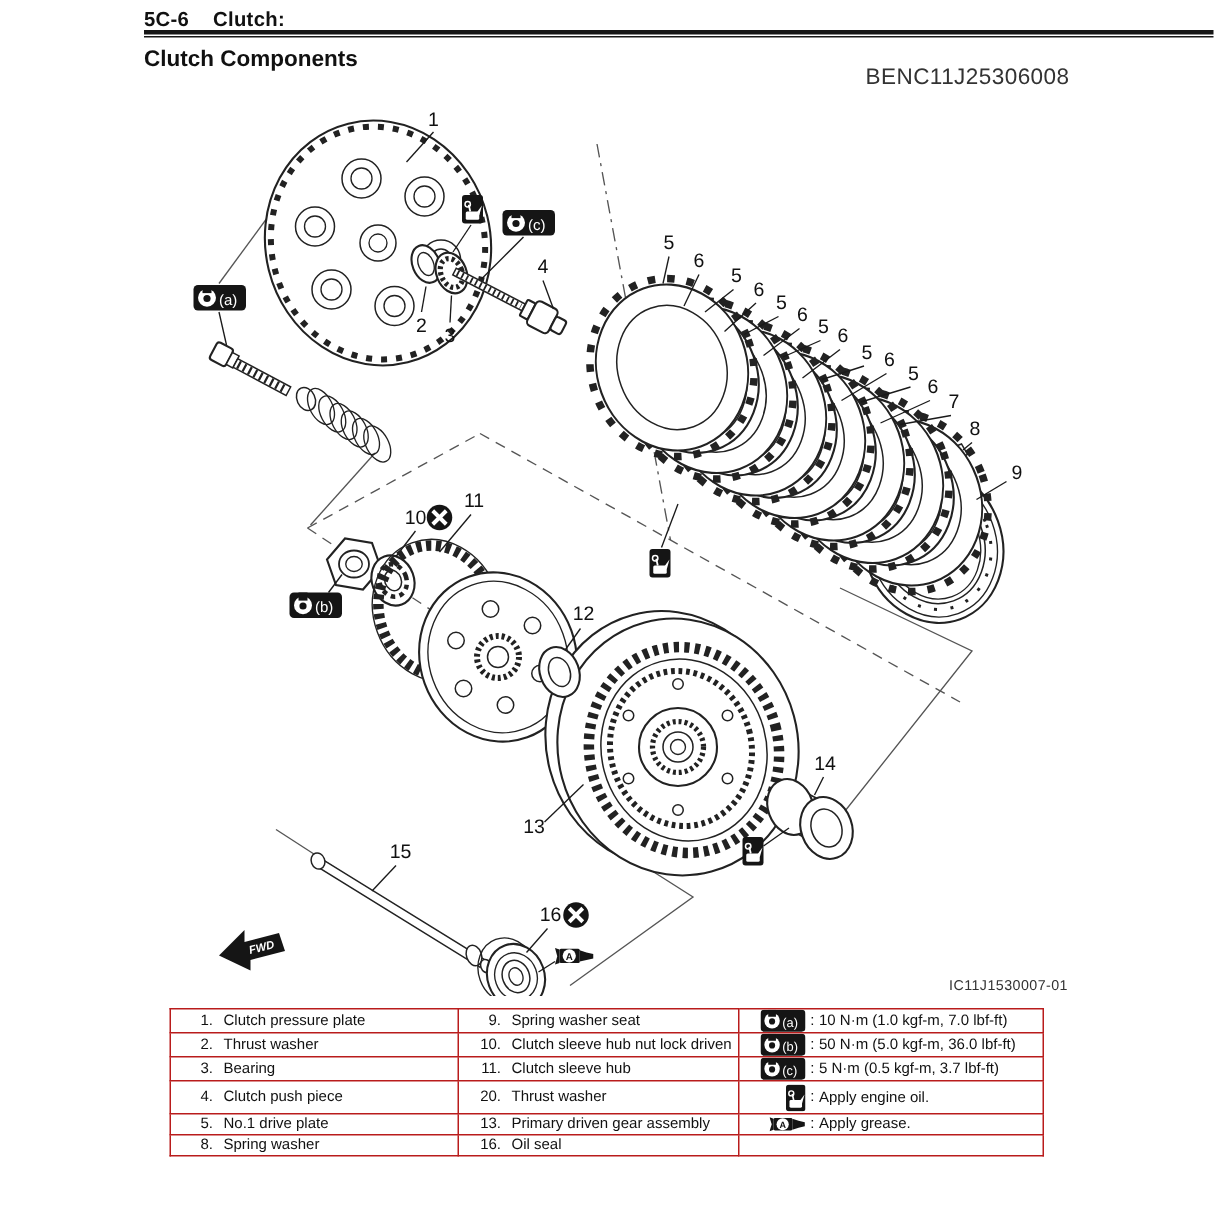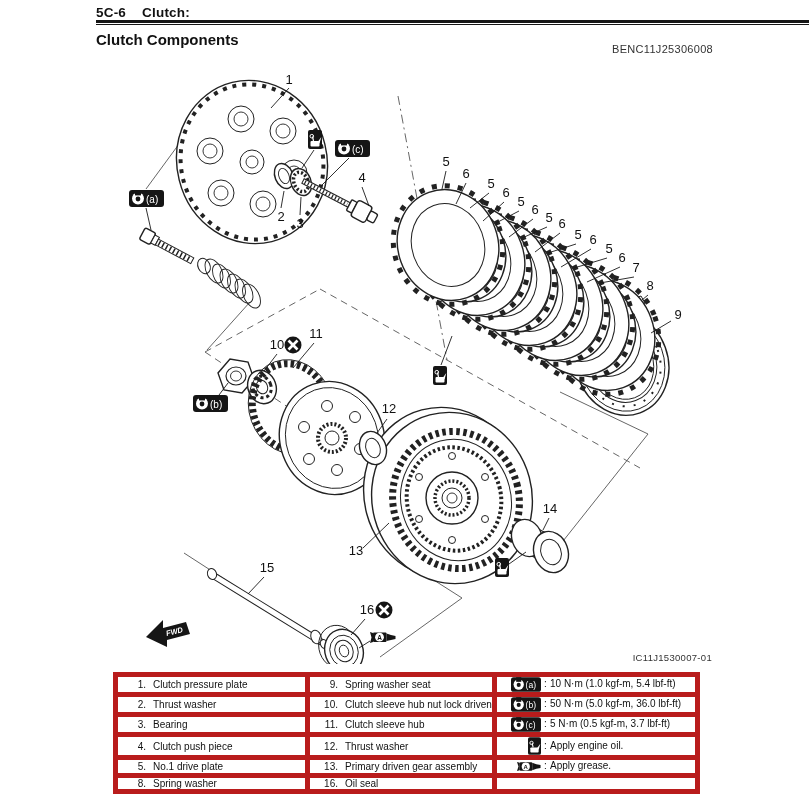--- a/index.html
+++ b/index.html
@@ -3,40 +3,40 @@
 <meta charset="utf-8">
 <style>
   *{margin:0;padding:0;box-sizing:border-box}
   html,body{background:#fff}
   body{width:809px;height:809px;font-family:"Liberation Sans",sans-serif;color:#111;position:relative;overflow:hidden}
   .page{position:relative;width:809px;height:579px;background:#fff}
   .hdr{position:absolute;left:96px;top:5px;font-size:13.5px;font-weight:bold;letter-spacing:.2px;white-space:nowrap}
   .hdr .sec{margin-right:16px}
   .rule{position:absolute;left:96px;width:713px;top:20px;height:5px;border-top:3px solid #161616;border-bottom:1px solid #161616}
   .h1{position:absolute;left:96px;top:31px;font-size:15px;font-weight:bold}
-  .doc-code{position:absolute;right:96px;top:43px;font-size:11px;color:#333;letter-spacing:.3px}
+  .doc-code{position:absolute;right:96px;top:43px;font-size:15px;color:#333;letter-spacing:.3px}
   .fig-code{position:absolute;right:97px;top:652px;font-size:9.5px;color:#333;letter-spacing:.3px}
   svg.diagram{position:absolute;left:0;top:60px}
   
   .fw{fill:#fff;stroke:#222;stroke-width:1.4}
   .fw2{fill:#fff;stroke:#222;stroke-width:1}
   .ln{fill:none;stroke:#222;stroke-width:1.2}
   .ln2{fill:none;stroke:#222;stroke-width:.9}
   .teeth{fill:none;stroke:#222}
   .ldr{stroke:#1a1a1a;stroke-width:.9;fill:none}
   .cons{stroke:#555;stroke-width:.9;fill:none}
   .dsh{stroke:#555;stroke-width:.9;fill:none;stroke-dasharray:7 5}
   .dshdot{stroke:#555;stroke-width:.9;fill:none;stroke-dasharray:9 4 2 4}
   .co{font-size:13px;fill:#111;text-anchor:middle}
   .blk{fill:#151515}
   .wht{fill:#fff}
   .ico-txt{fill:#fff;font-size:10px;font-family:"Liberation Sans",sans-serif}
   
   table.parts{position:absolute;left:113px;top:672px;width:582px;border-collapse:collapse;table-layout:fixed;font-size:10px;color:#111;background:#fff}
-  .parts td{border:5px solid #b91c1c;padding:0 4px;vertical-align:middle;white-space:nowrap;overflow:hidden;height:14px}
+  .parts td{border:1px solid #b91c1c;padding:0 4px;vertical-align:middle;white-space:nowrap;overflow:hidden;height:14px}
   .parts tr.tall td{height:22px}
   .num{display:inline-block;width:24px;text-align:right;margin-right:7px}
   .licon{display:inline-block;width:40px;text-align:right;vertical-align:middle}
   .licon svg{vertical-align:-3px}
   .lsep{display:inline-block;width:9px;text-align:center}
 </style>
 </head>
 <body>
 
 <div class="page">
@@ -394,21 +394,21 @@
     <tbody>
         <tr>
       <td><span class="num">1.</span><span>Clutch pressure plate</span></td>
       <td><span class="num">9.</span><span>Spring washer seat</span></td>
       <td><span class="licon"><svg width="30" height="15" viewBox="0 0 35 17">
                 <rect class="blk" width="35" height="17" rx="3"></rect>
                 <circle class="wht" cx="9" cy="8.5" r="6"></circle>
                 <rect class="blk" x="6" y="0" width="6" height="5.4"></rect>
                 <circle class="blk" cx="9" cy="9" r="2.4"></circle>
                 <text class="ico-txt" x="17" y="13">(a)</text>
-              </svg></span><span class="lsep">:</span><span>10 N·m (1.0 kgf-m, 5.4 lbf-ft)</span></td>
+              </svg></span><span class="lsep">:</span><span>10 N·m (1.0 kgf-m, 7.0 lbf-ft)</span></td>
     </tr>
     <tr>
       <td><span class="num">2.</span><span>Thrust washer</span></td>
       <td><span class="num">10.</span><span>Clutch sleeve hub nut lock driven</span></td>
       <td><span class="licon"><svg width="30" height="15" viewBox="0 0 35 17">
                 <rect class="blk" width="35" height="17" rx="3"></rect>
                 <circle class="wht" cx="9" cy="8.5" r="6"></circle>
                 <rect class="blk" x="6" y="0" width="6" height="5.4"></rect>
                 <circle class="blk" cx="9" cy="9" r="2.4"></circle>
                 <text class="ico-txt" x="17" y="13">(b)</text>
@@ -420,21 +420,21 @@
       <td><span class="licon"><svg width="30" height="15" viewBox="0 0 35 17">
                 <rect class="blk" width="35" height="17" rx="3"></rect>
                 <circle class="wht" cx="9" cy="8.5" r="6"></circle>
                 <rect class="blk" x="6" y="0" width="6" height="5.4"></rect>
                 <circle class="blk" cx="9" cy="9" r="2.4"></circle>
                 <text class="ico-txt" x="17" y="13">(c)</text>
               </svg></span><span class="lsep">:</span><span>5 N·m (0.5 kgf-m, 3.7 lbf-ft)</span></td>
     </tr>
     <tr class="tall">
       <td><span class="num">4.</span><span>Clutch push piece</span></td>
-      <td><span class="num">12.</span><span>Thrust washer</span></td>
+      <td><span class="num">20.</span><span>Thrust washer</span></td>
       <td><span class="licon"><svg width="13" height="18" viewBox="0 0 14 19">
                 <rect class="blk" width="14" height="19" rx="2"></rect>
                 <rect class="wht" x="2.5" y="11" width="9" height="5.5" rx="1"></rect>
                 <polygon class="wht" points="10,11.5 13.3,7 11.5,13.5"></polygon>
                 <line x1="5.5" y1="11" x2="4.5" y2="6.5" stroke="#fff" stroke-width="1.2"></line>
                 <circle cx="3.8" cy="6.2" r="1.8" fill="none" stroke="#fff" stroke-width="1"></circle>
               </svg></span><span class="lsep">:</span><span>Apply engine oil.</span></td>
     </tr>
     <tr>
       <td><span class="num">5.</span><span>No.1 drive plate</span></td>

